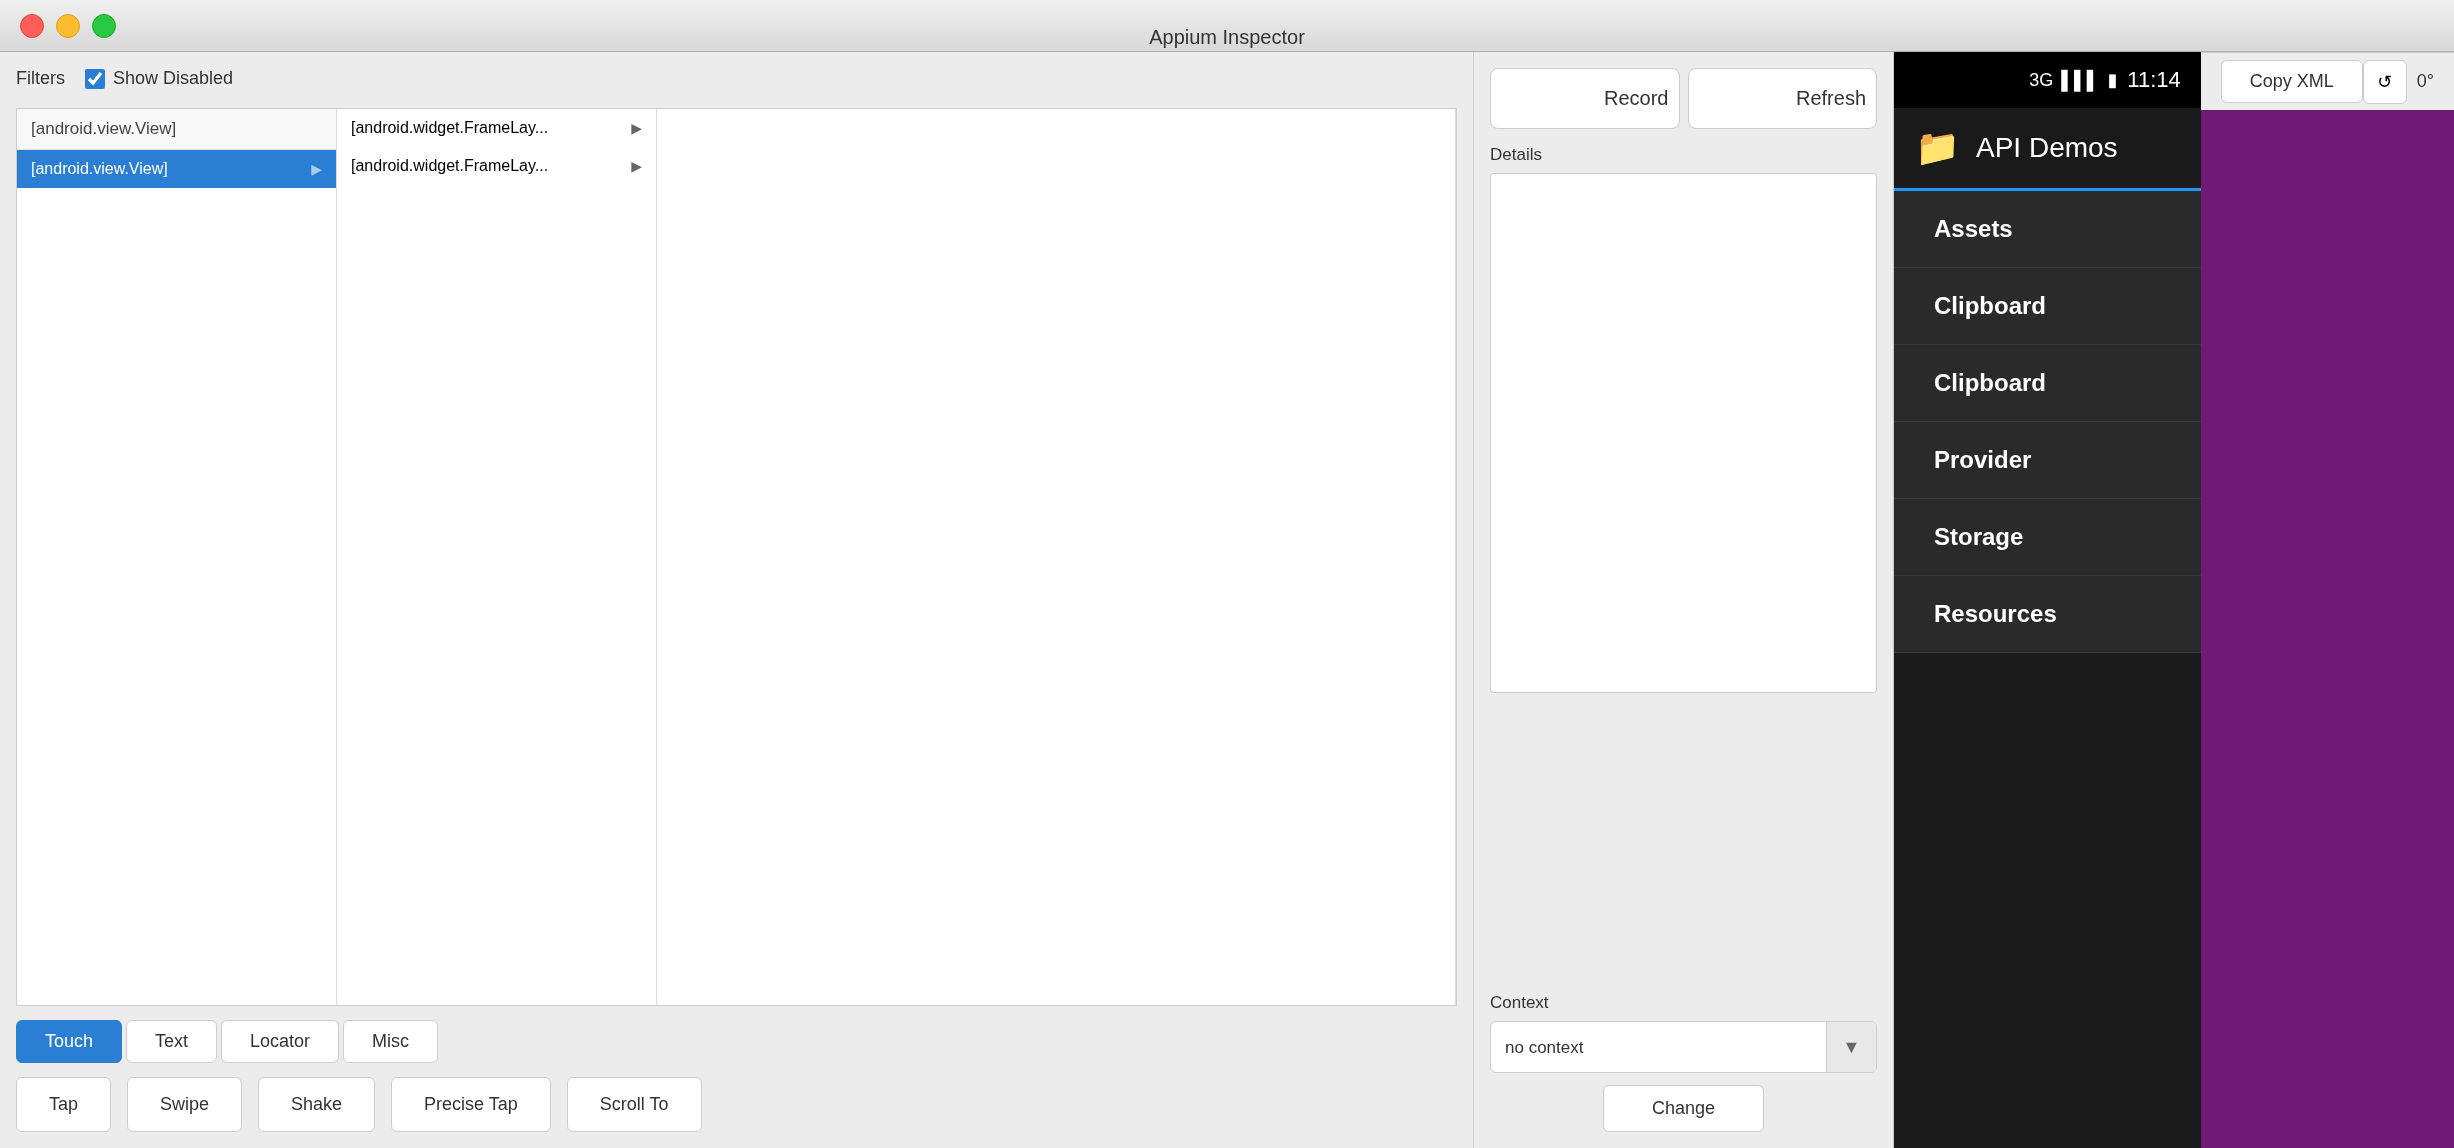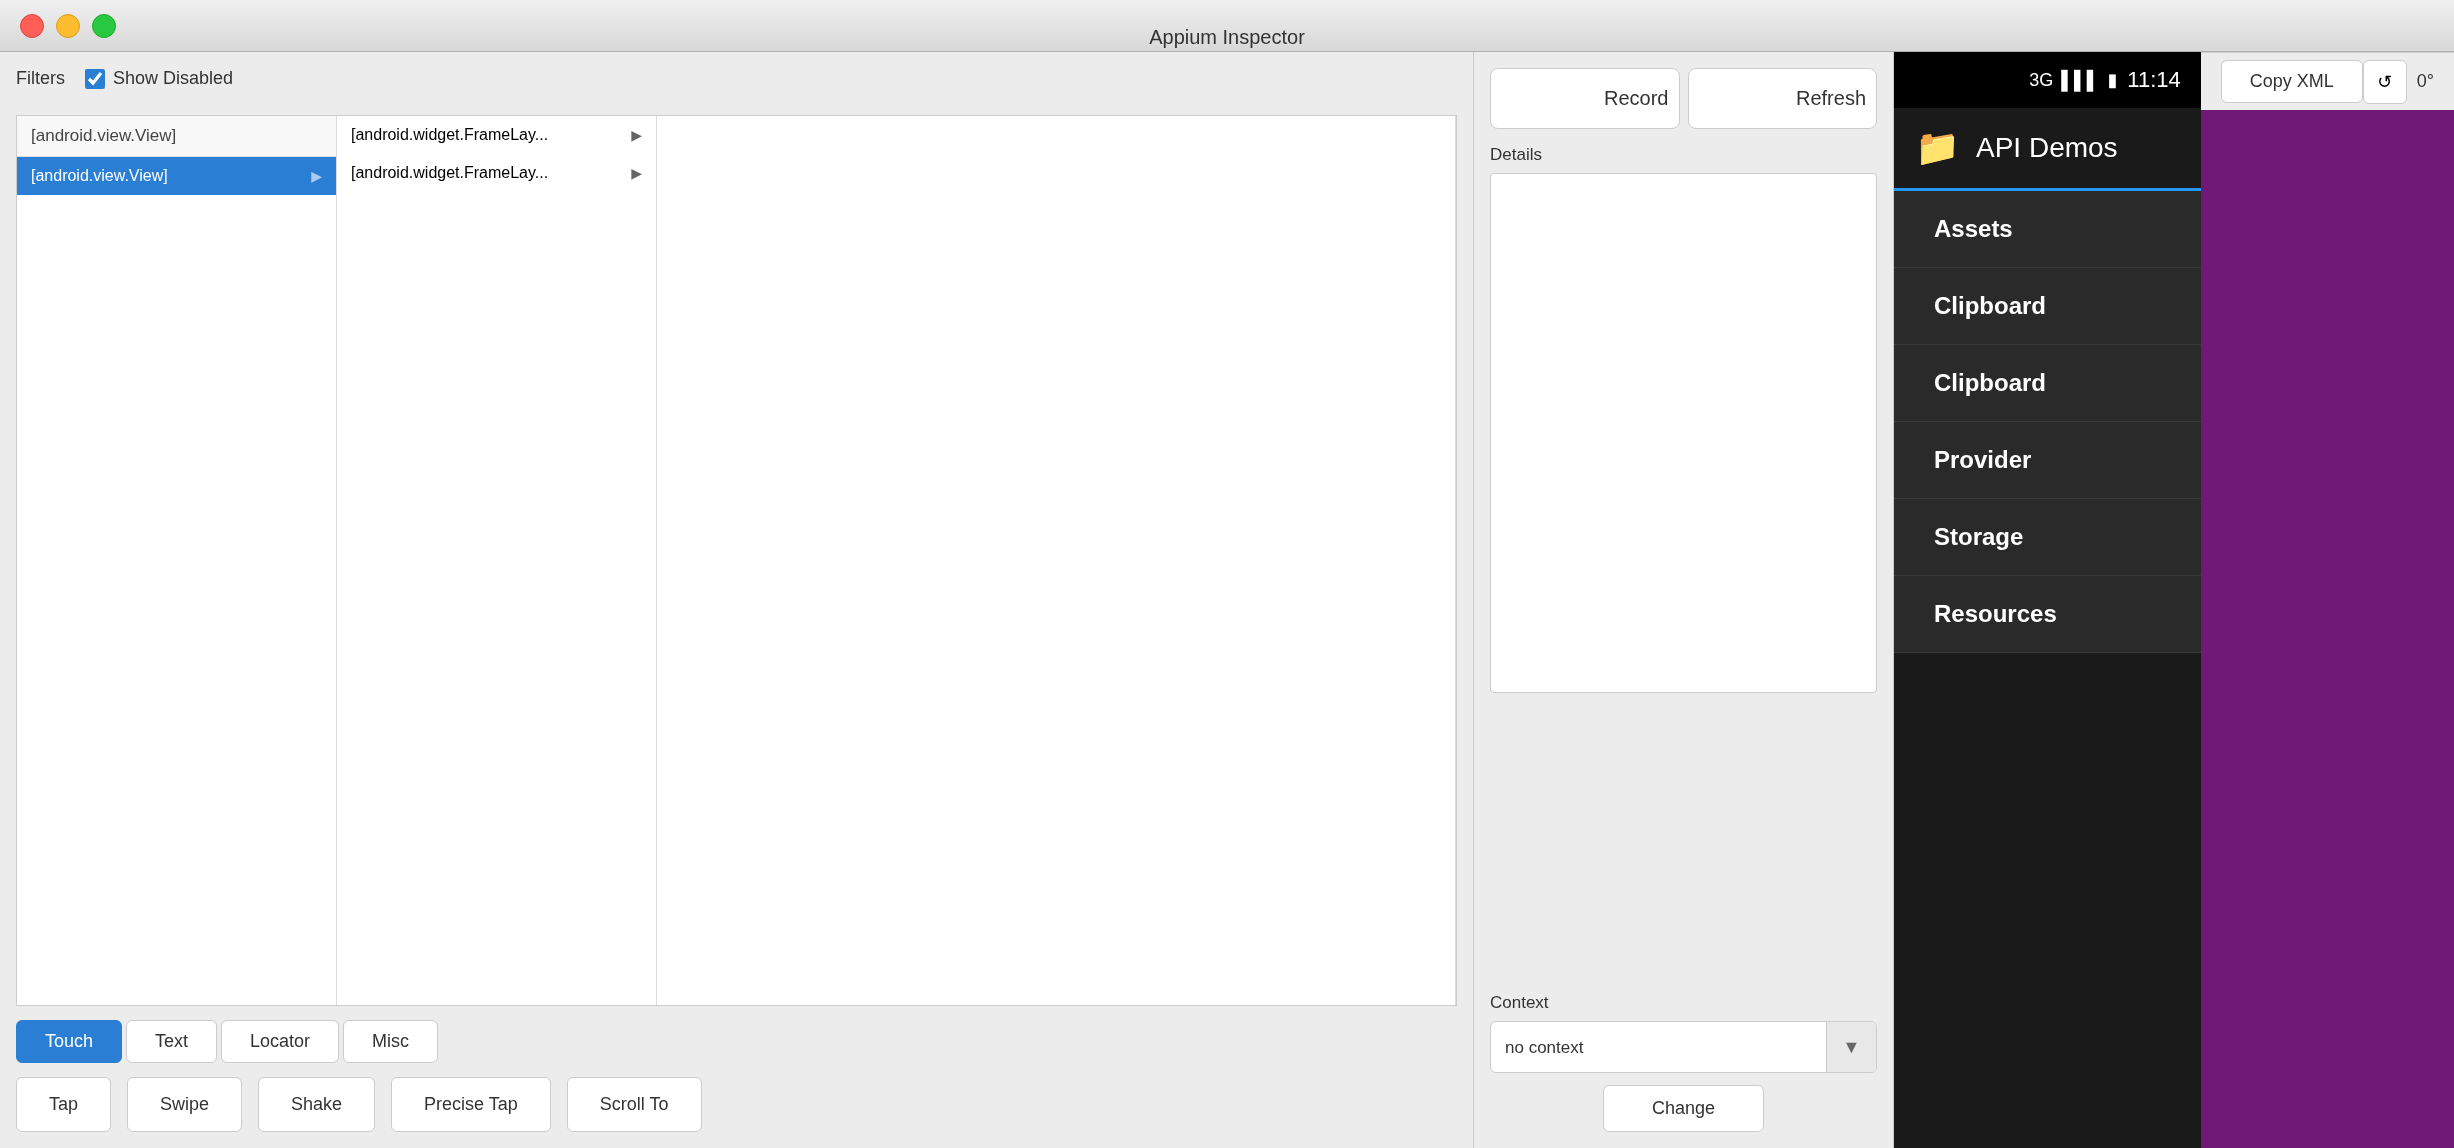--- a/index.html
+++ b/index.html
@@ -50,21 +50,21 @@
       flex: 1;
       display: flex;
       flex-direction: column;
       padding: 16px;
       border-right: 1px solid #ccc;
       min-width: 0;
     }
     .filters-row {
       display: flex;
       align-items: center;
-      margin-bottom: 26px;
+      margin-bottom: 19px;
     }
     .filters-label {
       font-size: 18px;
       color: #333;
       margin-right: 20px;
     }
     .checkbox-label {
       display: flex;
       align-items: center;
       gap: 8px;

